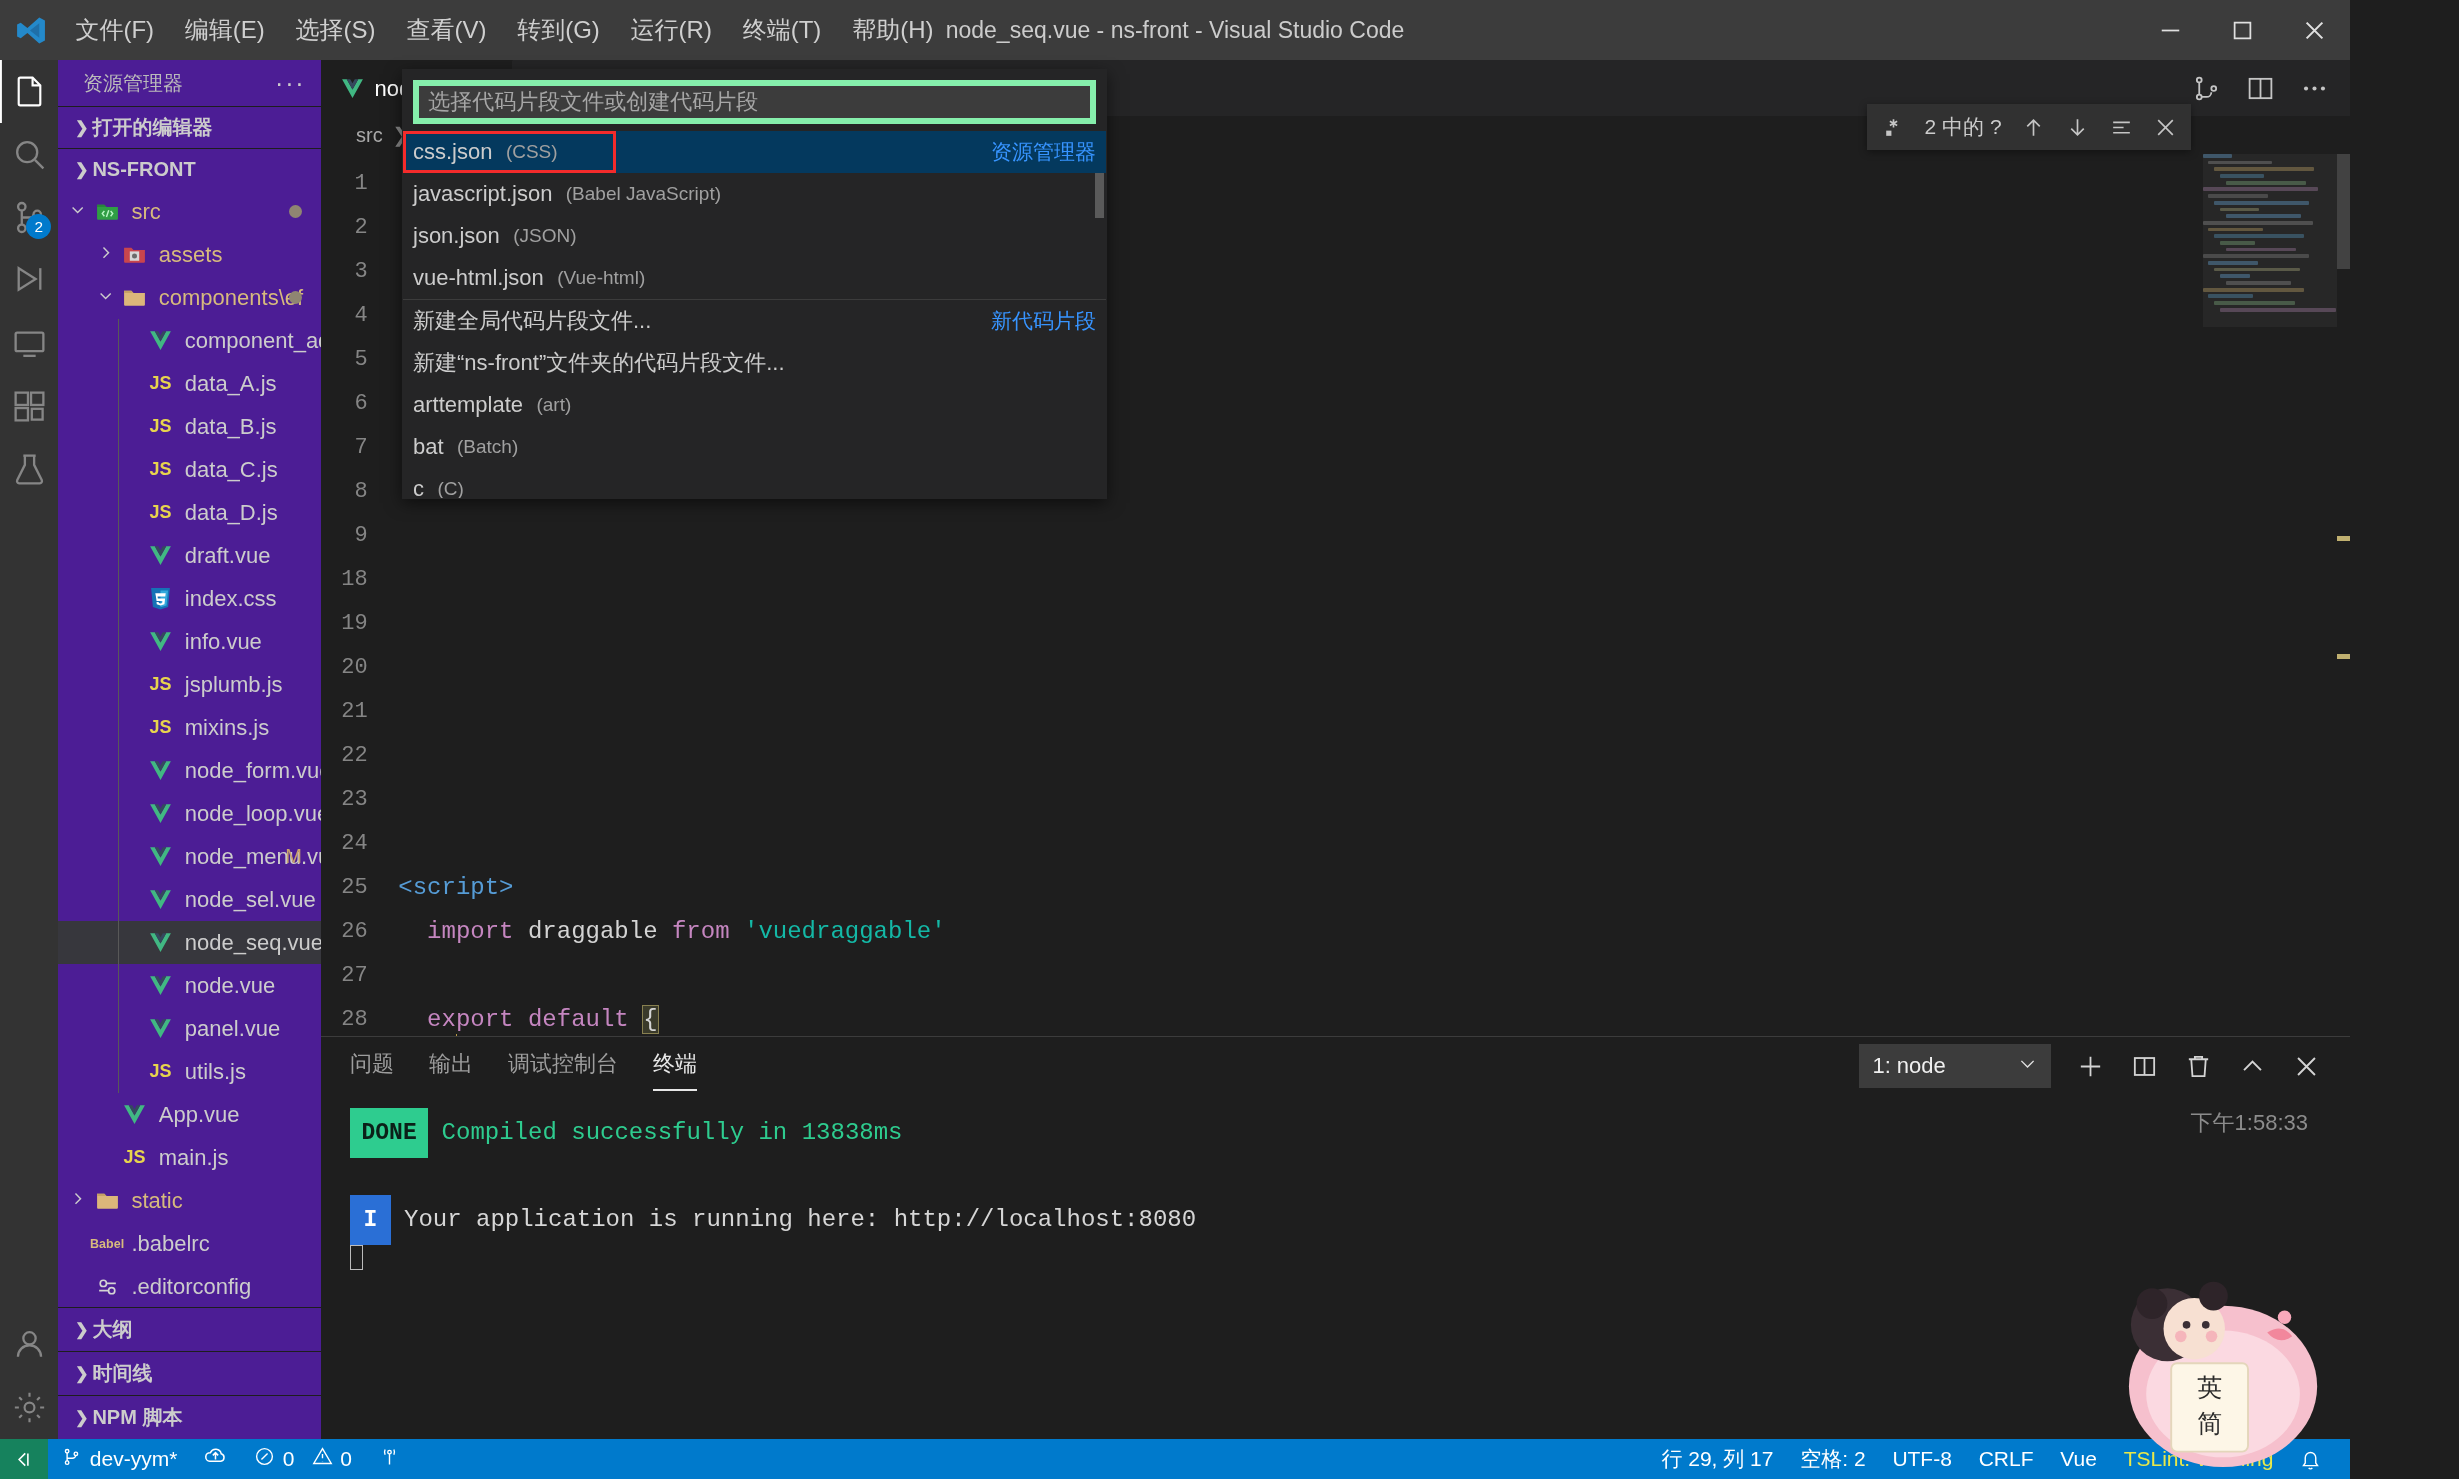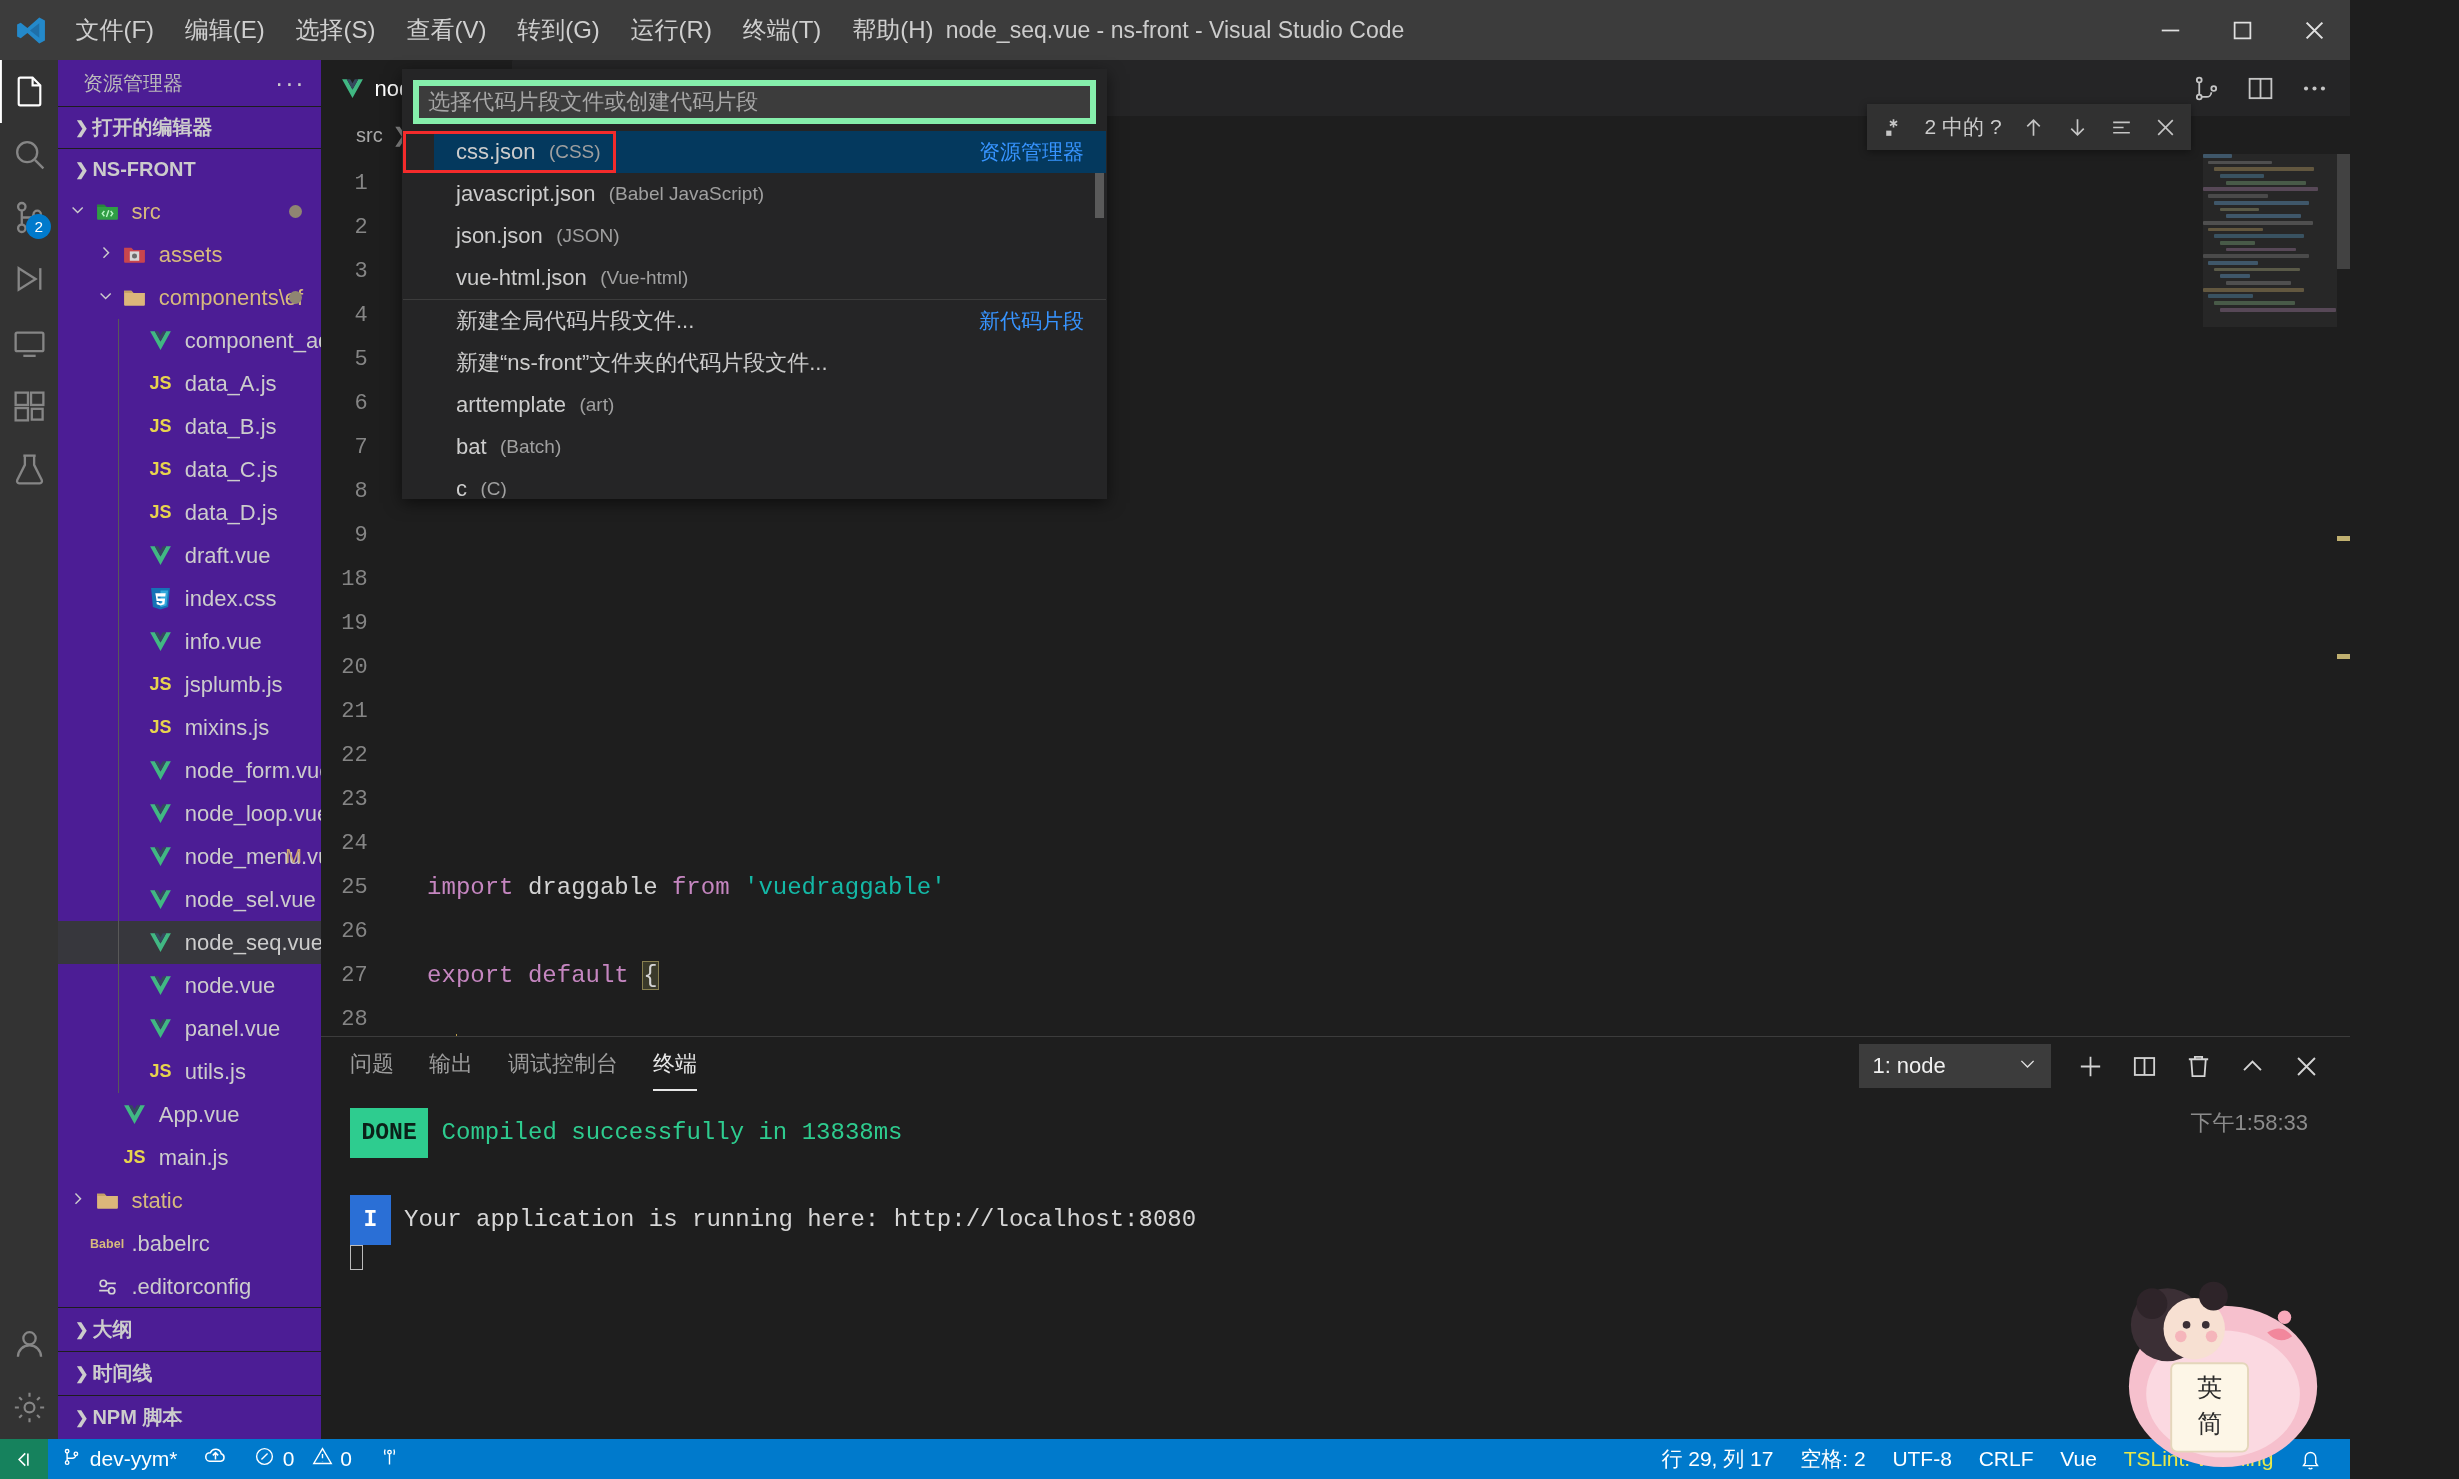--- a/index.html
+++ b/index.html
@@ -155,22 +155,22 @@
   }
   .qp-input-wrap { padding: 9.6px 9.6px 7.7px 9.6px; background: #252526; }
   .qp-input {
     width: 100%; height: 44px; background: #3c3c3c; border: 6px solid #86efac;
     color: #cccccc; font-size: 22px; padding: 0 9.6px;
     font-family: "Liberation Sans", sans-serif; outline: none;
   }
   .qp-input::placeholder { color: #a6a6a6; opacity: 1; }
   .qp-list { max-height: 367px; overflow: hidden; position: relative; background: #252526; }
   .qp-row {
-    height: 42px; display: flex; align-items: center; padding: 0 22px;
-    font-size: 22px; color: #cccccc; position: relative; margin-left: 31px;
+    height: 42px; display: flex; align-items: center; padding: 0 10px;
+    font-size: 22px; color: #cccccc; position: relative;
   }
   .qp-row.active { background: #04395e; }
   .qp-row .qp-desc { color: #a0a0a0; font-size: 19px; margin-left: 13.4px; }
   .qp-row .qp-right { margin-left: auto; color: #3794ff; font-size: 21px; }
   .qp-sep { border-top: 1px solid #3c3c3c; height: 0; }
   .qp-hl-box {
     position: absolute; border: 3.8px solid #f42b2b; pointer-events: none;
     left: 0; top: 0; z-index: 70;
   }
   .qp-scrollbar { position: absolute; right: 1.9px; top: 3.8px; width: 9.6px; background: #5a5a5a; }
@@ -732,20 +732,21 @@
             <div class="cline"></div>
             <div class="cline"></div>
             <div class="cline"></div>
             <div class="cline"></div>
             <div class="cline"></div>
             <div class="cline"></div>
             <div class="cline"></div>
             <div class="cline"></div>
             <div class="cline"></div>
             <div class="cline"></div>
+            <div class="cline"><span class="t-tag">&lt;script&gt;</span></div>
             <div class="cline"><span class="t-plain">  </span><span class="t-kw2">import</span><span class="t-plain"> draggable </span><span class="t-kw2">from</span><span class="t-plain"> </span><span class="t-str">'vuedraggable'</span></div>
             <div class="cline"><span class="t-plain"></span></div>
             <div class="cline"><span class="t-plain">  </span><span class="t-kw2">export</span><span class="t-plain"> </span><span class="t-kw2">default</span><span class="t-plain"> </span><span class="brace-hl">{</span></div>
             <div class="bracket-box" style="left: 75px; top: 880px; width: 961px; height: 106px;"></div>
           </div>
 
         <div class="minimap" id="minimap">
           <div class="mm-slider"></div>
         <div class="mm-line" style="width: 29px; margin-left: 0px; background: rgb(90, 138, 176); opacity: 0.55;"></div>
             <div class="mm-line" style="width: 64px; margin-left: 5.8px; background: rgb(122, 122, 122); opacity: 0.55;"></div>

